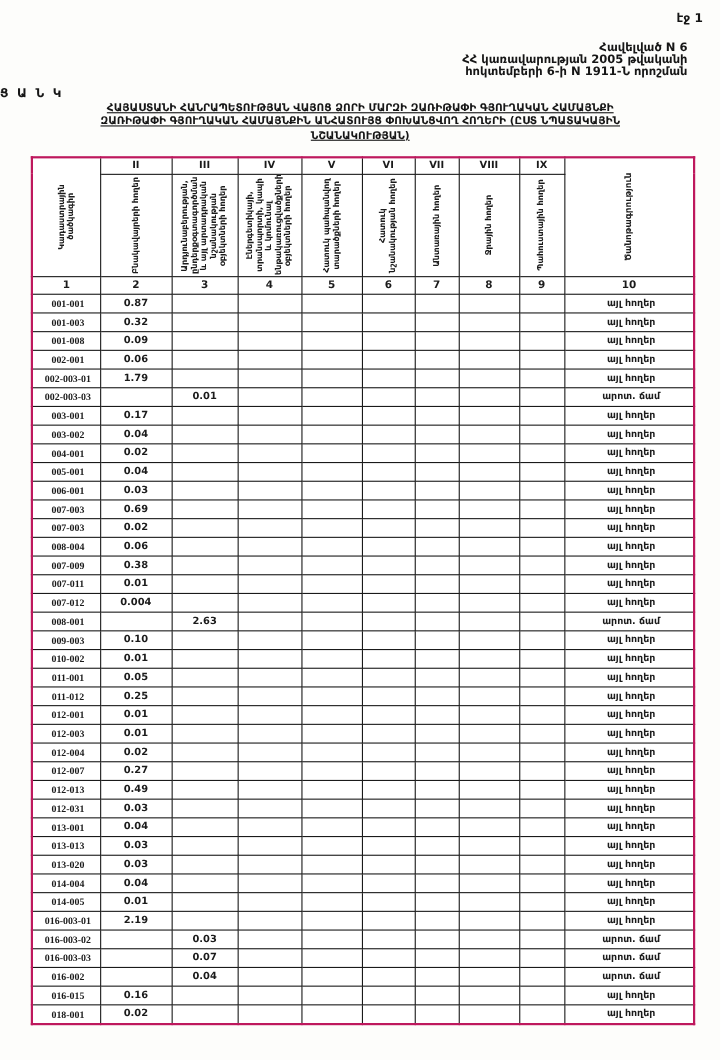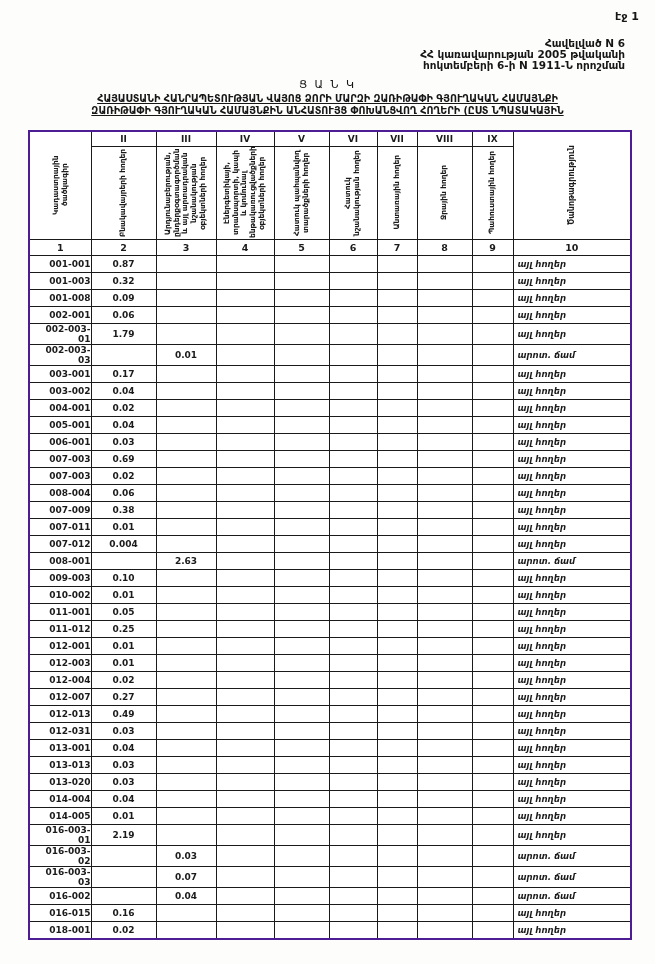--- a/index.html
+++ b/index.html
@@ -19,22 +19,22 @@
     width:330px;
     margin:38px 30px 0 auto;
     text-align:right;
     font-weight:700;
     font-size:10.5px;
     line-height:1.05;
   }
   .appendix-block .line{display:block;}
   .doc-type{
     margin-top:7px;
-    text-align:center;
-    font-weight:400;
+    text-align:left;
+    font-weight:700;
     font-size:11px;
     letter-spacing:2px;
   }
   .doc-title{
     margin:2px auto 0 auto;
     width:630px;
     text-align:center;
     font-weight:700;
     font-size:9.6px;
     line-height:1.28;
@@ -50,60 +50,61 @@
   }
   table.land-table td{
     border:1px solid #1a1a1a;
     padding:0;
     overflow:hidden;
     font-size:9px;
     font-weight:700;
     color:#1b1b1b;
     vertical-align:middle;
   }
-  table.land-table{border:2px solid #4c1d95;}
+  table.land-table{border:2px solid #be185d;}
   tr.r-roman td{height:14px;text-align:center;font-size:9px;}
   tr.r-labels td{height:92px;vertical-align:middle;}
   tr.r-colnums td{height:15px;text-align:center;font-size:9.5px;}
   tr.data-row td{height:16px;}
   .vcell{text-align:center;}
   .vtext{
     writing-mode:vertical-rl;
     transform:rotate(180deg);
     margin:0 auto;
     max-height:90px;
     font-size:7.4px;
     font-weight:700;
     line-height:1.18;
     text-align:center;
     white-space:normal;
   }
   .vtext.note-head{font-size:8px;}
-  .td-code{text-align:right;padding-left:3px !important;}
+  .td-code{text-align:center;padding-left:3px !important;font-family:Liberation Serif, serif;}
   .td-val{text-align:center;}
-  .td-note{text-align:left;padding-left:4px !important;font-size:8.6px !important;font-style:italic;}
+  .td-note{text-align:center;padding-left:4px !important;font-size:8.6px !important;}
 </style>
 </head>
 <body>
 
 <div class="page">
 
   <div class="page-label">էջ 1</div>
 
   <div class="appendix-block">
     <span class="line">Հավելված N 6</span>
     <span class="line">ՀՀ կառավարության 2005 թվականի</span>
     <span class="line">հոկտեմբերի 6-ի N 1911-Ն որոշման</span>
   </div>
 
   <div class="doc-type">Ց Ա Ն Կ</div>
 
   <div class="doc-title">
     <span class="line">ՀԱՅԱՍՏԱՆԻ ՀԱՆՐԱՊԵՏՈՒԹՅԱՆ ՎԱՅՈՑ ՁՈՐԻ ՄԱՐԶԻ ԶԱՌԻԹԱՓԻ ԳՅՈՒՂԱԿԱՆ ՀԱՄԱՅՆՔԻ</span>
     <span class="line">ԶԱՌԻԹԱՓԻ ԳՅՈՒՂԱԿԱՆ ՀԱՄԱՅՆՔԻՆ ԱՆՀԱՏՈՒՅՑ ՓՈԽԱՆՑՎՈՂ ՀՈՂԵՐԻ (ԸՍՏ ՆՊԱՏԱԿԱՅԻՆ</span>
+    <span class="line">ՆՇԱՆԱԿՈՒԹՅԱՆ)</span>
   </div>
 
   <table class="land-table">
     <colgroup>
       <col style="width:62px">
         <col style="width:65px">
         <col style="width:60px">
       <col style="width:58px">
         <col style="width:55px">
         <col style="width:48px">

